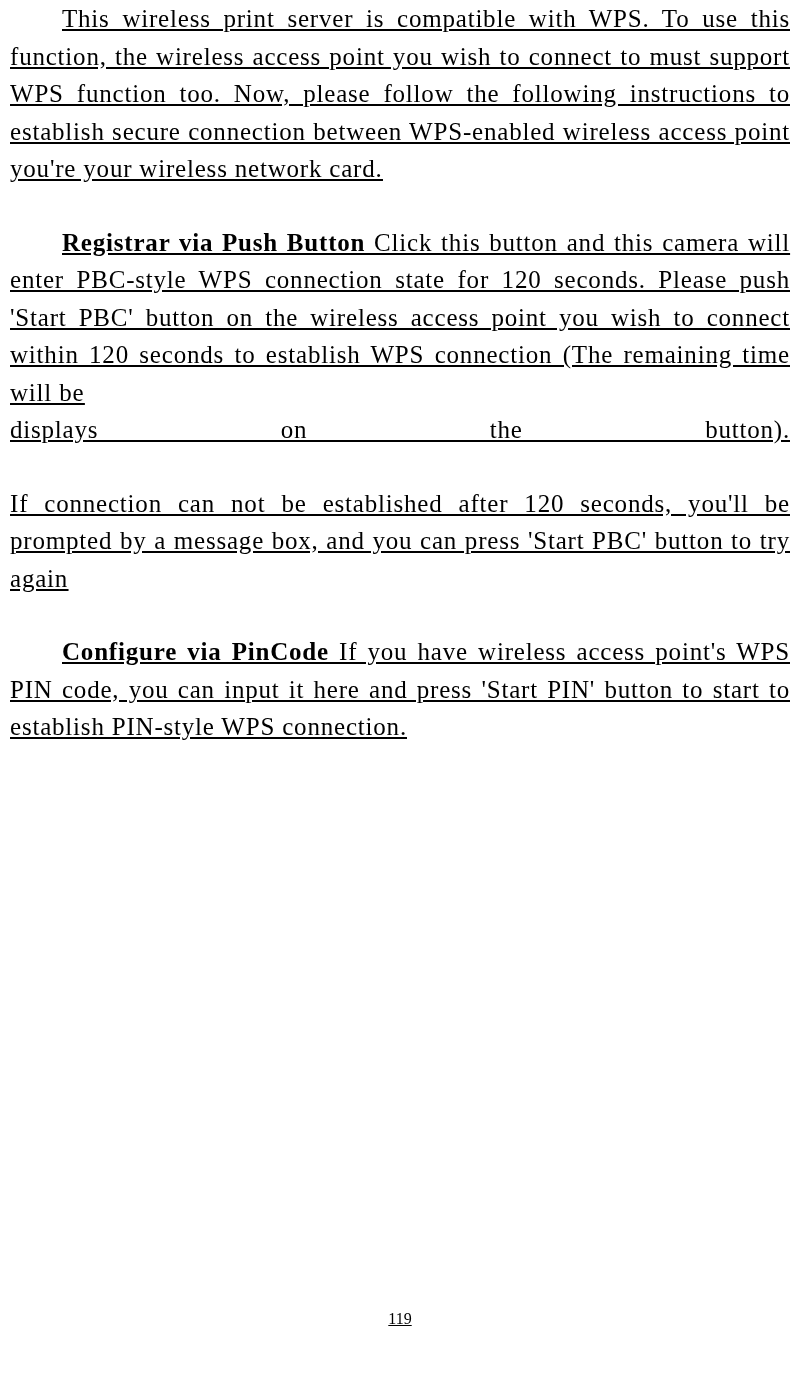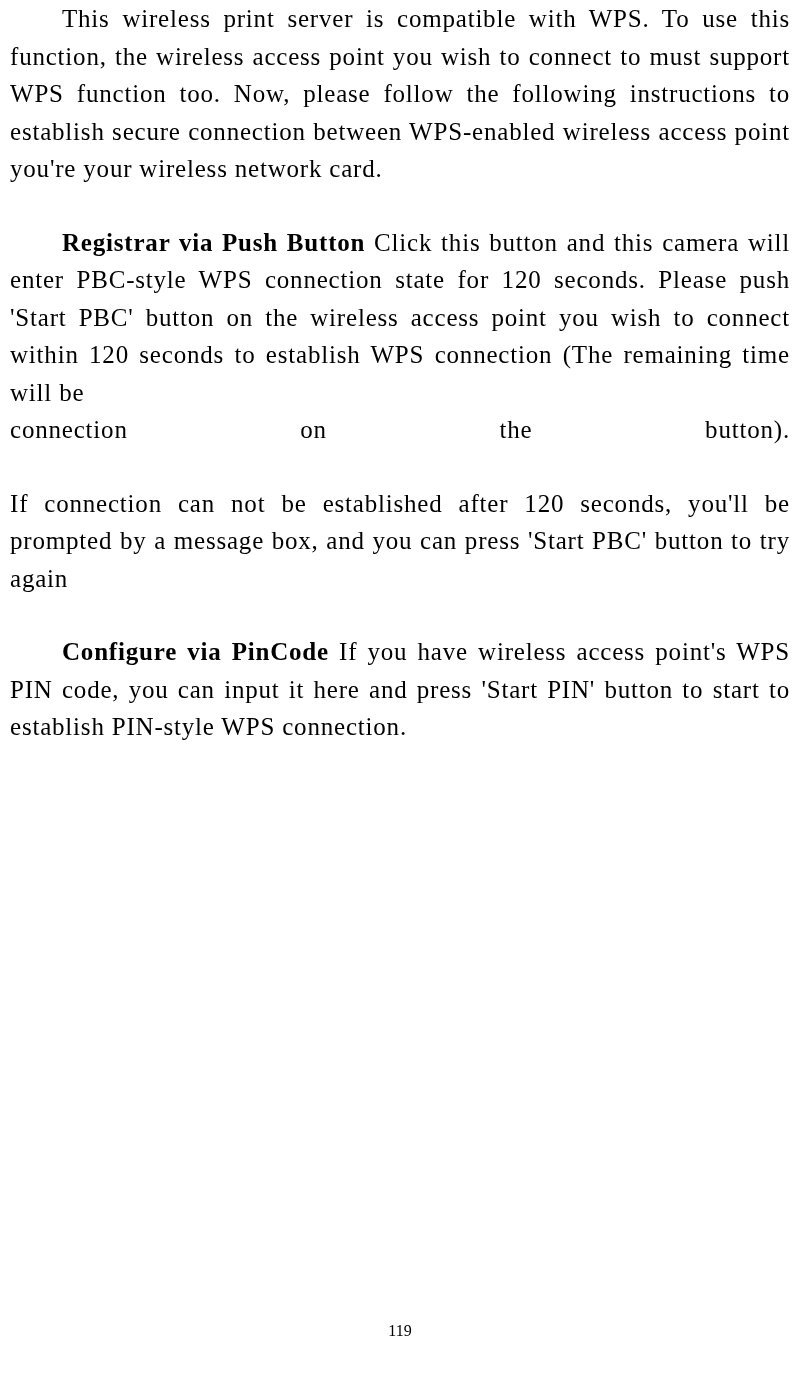--- a/index.html
+++ b/index.html
@@ -1,18 +1,19 @@
 <!DOCTYPE html>
 <html><head>
   <meta charset="utf-8">
   <style>
     * {
       margin: 0;
       padding: 0;
       box-sizing: border-box;
+      text-decoration: underline;
     }
     body {
       width: 800px;
       height: 1375px;
       background: #fff;
       font-family: 'Times New Roman', Times, serif;
       font-size: 25px;
       line-height: 1.5;
       letter-spacing: 0.8px;
       color: #000;
@@ -36,41 +37,41 @@
       font-weight: bold;
     }
     .spread-line {
       text-align-last: justify;
     }
     .after-spread {
       margin-top: 36px;
     }
     .page-number {
       position: absolute;
-      bottom: 32px;
+      bottom: 44px;
       left: 0;
       right: 0;
       text-align: center;
       font-size: 16px;
       letter-spacing: 0;
     }
   </style>
 </head>
 <body>
 
 <div class="content">
 
   <div class="para">
     <span class="indent"></span><span>This wireless print server is compatible with WPS. To use this function, the wireless access point you wish to connect to must support WPS function too. Now, please follow the following instructions to establish secure connection between WPS-enabled wireless access point you're your wireless network card.</span>
   </div>
 
 
   <div class="para" style="margin-bottom:0;">
     <span class="indent"></span><span class="bold">Registrar via Push Button</span><span> Click this button and this camera will enter PBC-style WPS connection state for 120 seconds. Please push 'Start PBC' button on the wireless access point you wish to connect within 120 seconds to establish WPS connection (The remaining time will be </span>
-    <div class="spread-line">connection on the button).</div>
+    <div class="spread-line">displays on the button).</div>
   </div>
 
   <div class="para after-spread">
     <span>If connection can not be established after 120 seconds, you'll be prompted by a message box, and you can press 'Start PBC' button to try again</span>
   </div>
 
 
   <div class="para">
     <span class="indent"></span><span class="bold">Configure via PinCode</span><span> If you have wireless access point's WPS PIN code, you can input it here and press 'Start PIN' button to start to establish PIN-style WPS connection.</span>
   </div>

